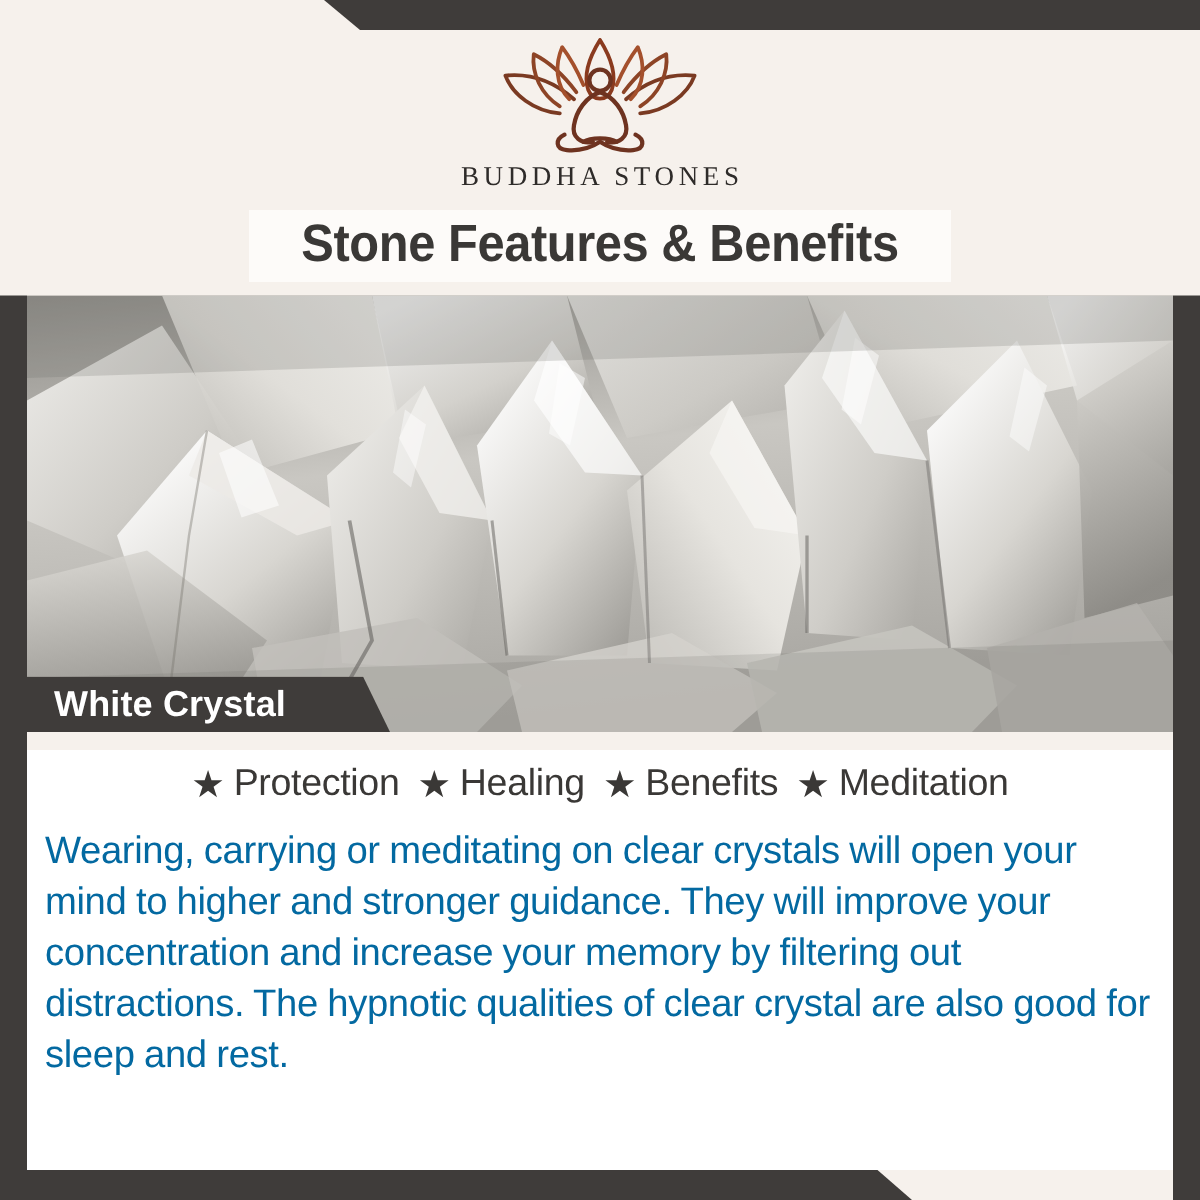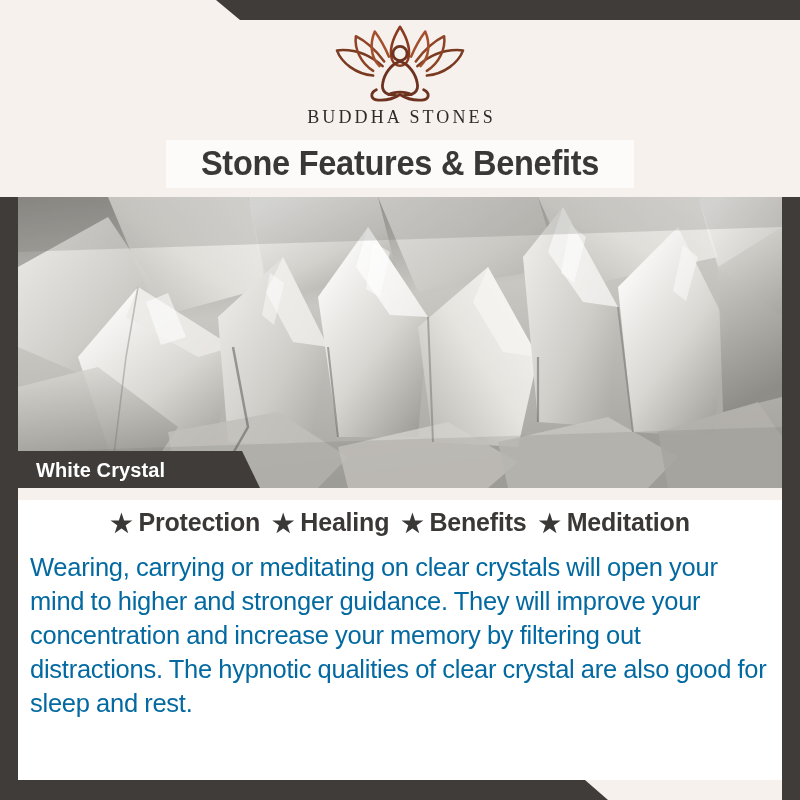--- a/index.html
+++ b/index.html
@@ -143,21 +143,21 @@
     width: 242px;
     height: 37px;
     background: #3f3c3a;
     clip-path: polygon(0 0, 224px 0, 242px 37px, 0 37px);
     z-index: 5;
   }
   .stone-banner-label {
     position: absolute;
     left: 36px;
     top: 455px;
-    font-size: 20px;
+    font-size: 24px;
     font-weight: bold;
     color: #ffffff;
     letter-spacing: 0.1px;
     z-index: 6;
     line-height: 30px;
   }
 
   
   .content {
     position: absolute;
@@ -180,21 +180,21 @@
     left: 0;
     top: 20px;
     width: 764px;
     text-align: center;
     white-space: nowrap;
     font-size: 0;
   }
   .benefit {
     display: inline-block;
     font-size: 25px;
-    font-weight: bold;
+    font-weight: normal;
     color: #3a3836;
     letter-spacing: -0.2px;
     vertical-align: middle;
   }
   .benefit + .benefit { margin-left: 12px; text-align: right; }
   .benefit .star {
     display: inline-block;
     font-size: 25px;
     color: #3a3836;
     margin-right: 6px;

